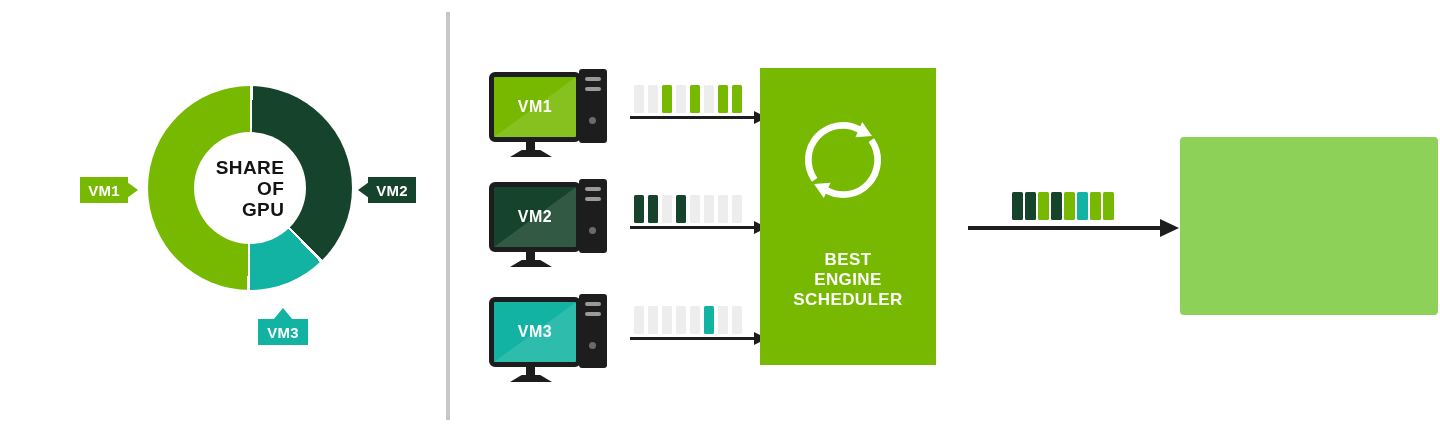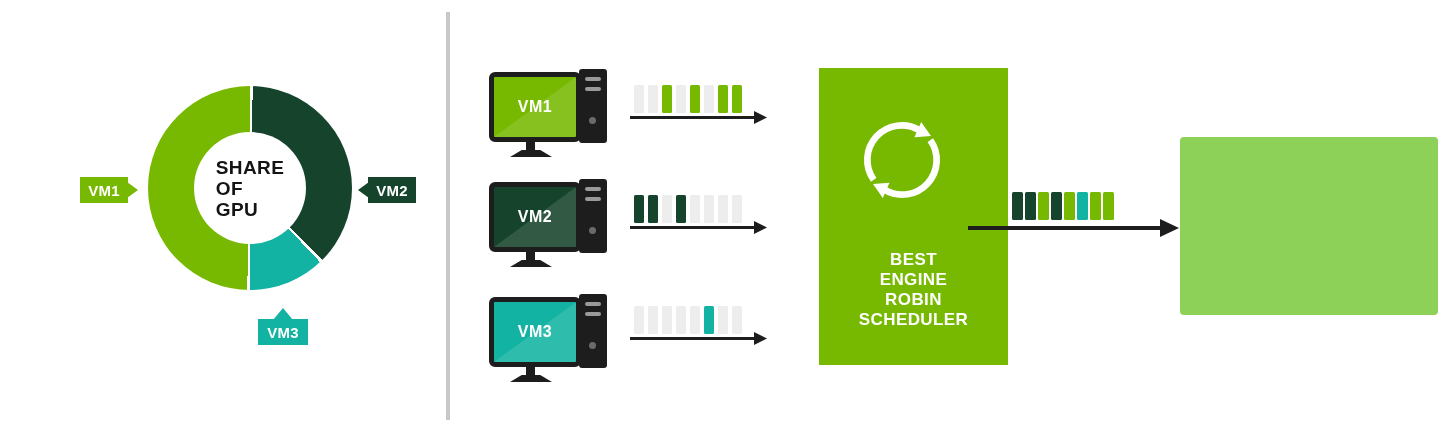--- a/index.html
+++ b/index.html
@@ -4,21 +4,21 @@
 <style>
   html,body{margin:0;padding:0;background:#fff;}
   #stage{
     position:relative;width:1440px;height:437px;background:#ffffff;
     font-family:"Liberation Sans",sans-serif;overflow:hidden;
   }
   
   #donut{position:absolute;left:148px;top:86px;width:204px;height:204px;border-radius:50%;}
   #donut-hole{position:absolute;left:194px;top:132px;width:112px;height:112px;border-radius:50%;background:#fff;
     display:flex;align-items:center;justify-content:center;}
-  #donut-title{font-weight:700;font-size:19px;line-height:21px;color:#141414;text-align:left;letter-spacing:.4px;}
+  #donut-title{font-weight:700;font-size:19px;line-height:21px;color:#141414;text-align:right;letter-spacing:.4px;}
   .vm-tag{position:absolute;height:26px;display:flex;align-items:center;justify-content:center;
     color:#fff;font-weight:700;font-size:15px;letter-spacing:.3px;}
   .vm-tag .tri{position:absolute;background:inherit;}
   .tri-right{right:-10px;top:5px;width:11px;height:16px;clip-path:polygon(0 0,100% 50%,0 100%);}
   .tri-left{left:-10px;top:5px;width:11px;height:16px;clip-path:polygon(100% 0,0 50%,100% 100%);}
   .tri-up{top:-11px;left:15px;width:20px;height:12px;clip-path:polygon(50% 0,100% 100%,0 100%);}
   #tag-vm1{left:80px;top:177px;width:48px;}
   #tag-vm2{left:368px;top:177px;width:48px;}
   #tag-vm3{left:258px;top:319px;width:50px;}
   
@@ -37,21 +37,21 @@
   .tower .slot.s1{top:8px;} .tower .slot.s2{top:18px;}
   .tower .pwr{position:absolute;left:10px;top:48px;width:7px;height:7px;border-radius:50%;background:#6a6a6a;}
   
   .queue{position:absolute;left:634px;display:flex;gap:4px;}
   .queue .slot-bar{width:10px;height:28px;border-radius:1.5px;}
   #queue-out{left:1012px;gap:2px;}
   #queue-out .slot-bar{width:11px;}
   .arrow-line{position:absolute;background:#1d1d1d;height:3px;}
   .arrow-head{position:absolute;background:#1d1d1d;clip-path:polygon(0 0,100% 50%,0 100%);}
   
-  #scheduler{position:absolute;left:819px;top:68px;width:176px;height:297px;padding-left:13px;}
+  #scheduler{position:absolute;left:760px;top:68px;width:176px;height:297px;}
   #sched-icon{position:absolute;left:35px;top:44px;}
   #sched-label{position:absolute;left:0;top:182px;width:100%;text-align:center;color:#fff;
     font-weight:700;font-size:17px;line-height:20px;letter-spacing:.4px;}
   
   #gpu-box{position:absolute;left:1180px;top:137px;width:258px;height:178px;border-radius:4px;}
   #gpu-engine{position:absolute;left:44px;top:21px;width:158px;height:101px;border:3px solid #10263a;
     box-sizing:border-box;display:flex;align-items:center;justify-content:center;}
   #gpu-engine-label{color:#fff;font-weight:700;font-size:15px;letter-spacing:.3px;}
   #gpu-box-label{position:absolute;left:0;bottom:12px;width:100%;text-align:center;color:#fff;
     font-weight:700;font-size:26px;letter-spacing:.8px;}
@@ -157,21 +157,20 @@
   <div id="scheduler" style="background-color: rgb(118, 185, 0);">
     <svg id="sched-icon" width="96" height="96" viewBox="0 0 100 100">
       <path d="M 20.5 70.7 A 36 36 0 0 1 68 18.8" fill="none" stroke="#ffffff" stroke-width="7"></path>
       <path d="M 79.5 29.3 A 36 36 0 0 1 32 81.2" fill="none" stroke="#ffffff" stroke-width="7"></path>
       <polygon points="80.2,25.0 63.0,26.2 70.0,10.4" fill="#ffffff"></polygon>
       <polygon points="19.8,75.0 37.0,73.8 30.0,89.6" fill="#ffffff"></polygon>
     </svg>
     <div id="sched-label">
       <div>BEST</div>
       <div>ENGINE</div>
-      <div>ROBIN</div>
       <div>SCHEDULER</div>
     </div>
   </div>
 
   <div class="queue" id="queue-out" style="top:192px;">
       <div class="slot-bar" style="background-color: rgb(22, 67, 43);"></div>
       <div class="slot-bar" style="background-color: rgb(22, 67, 43);"></div>
       <div class="slot-bar" style="background-color: rgb(118, 185, 0);"></div>
       <div class="slot-bar" style="background-color: rgb(22, 67, 43);"></div>
       <div class="slot-bar" style="background-color: rgb(118, 185, 0);"></div>

